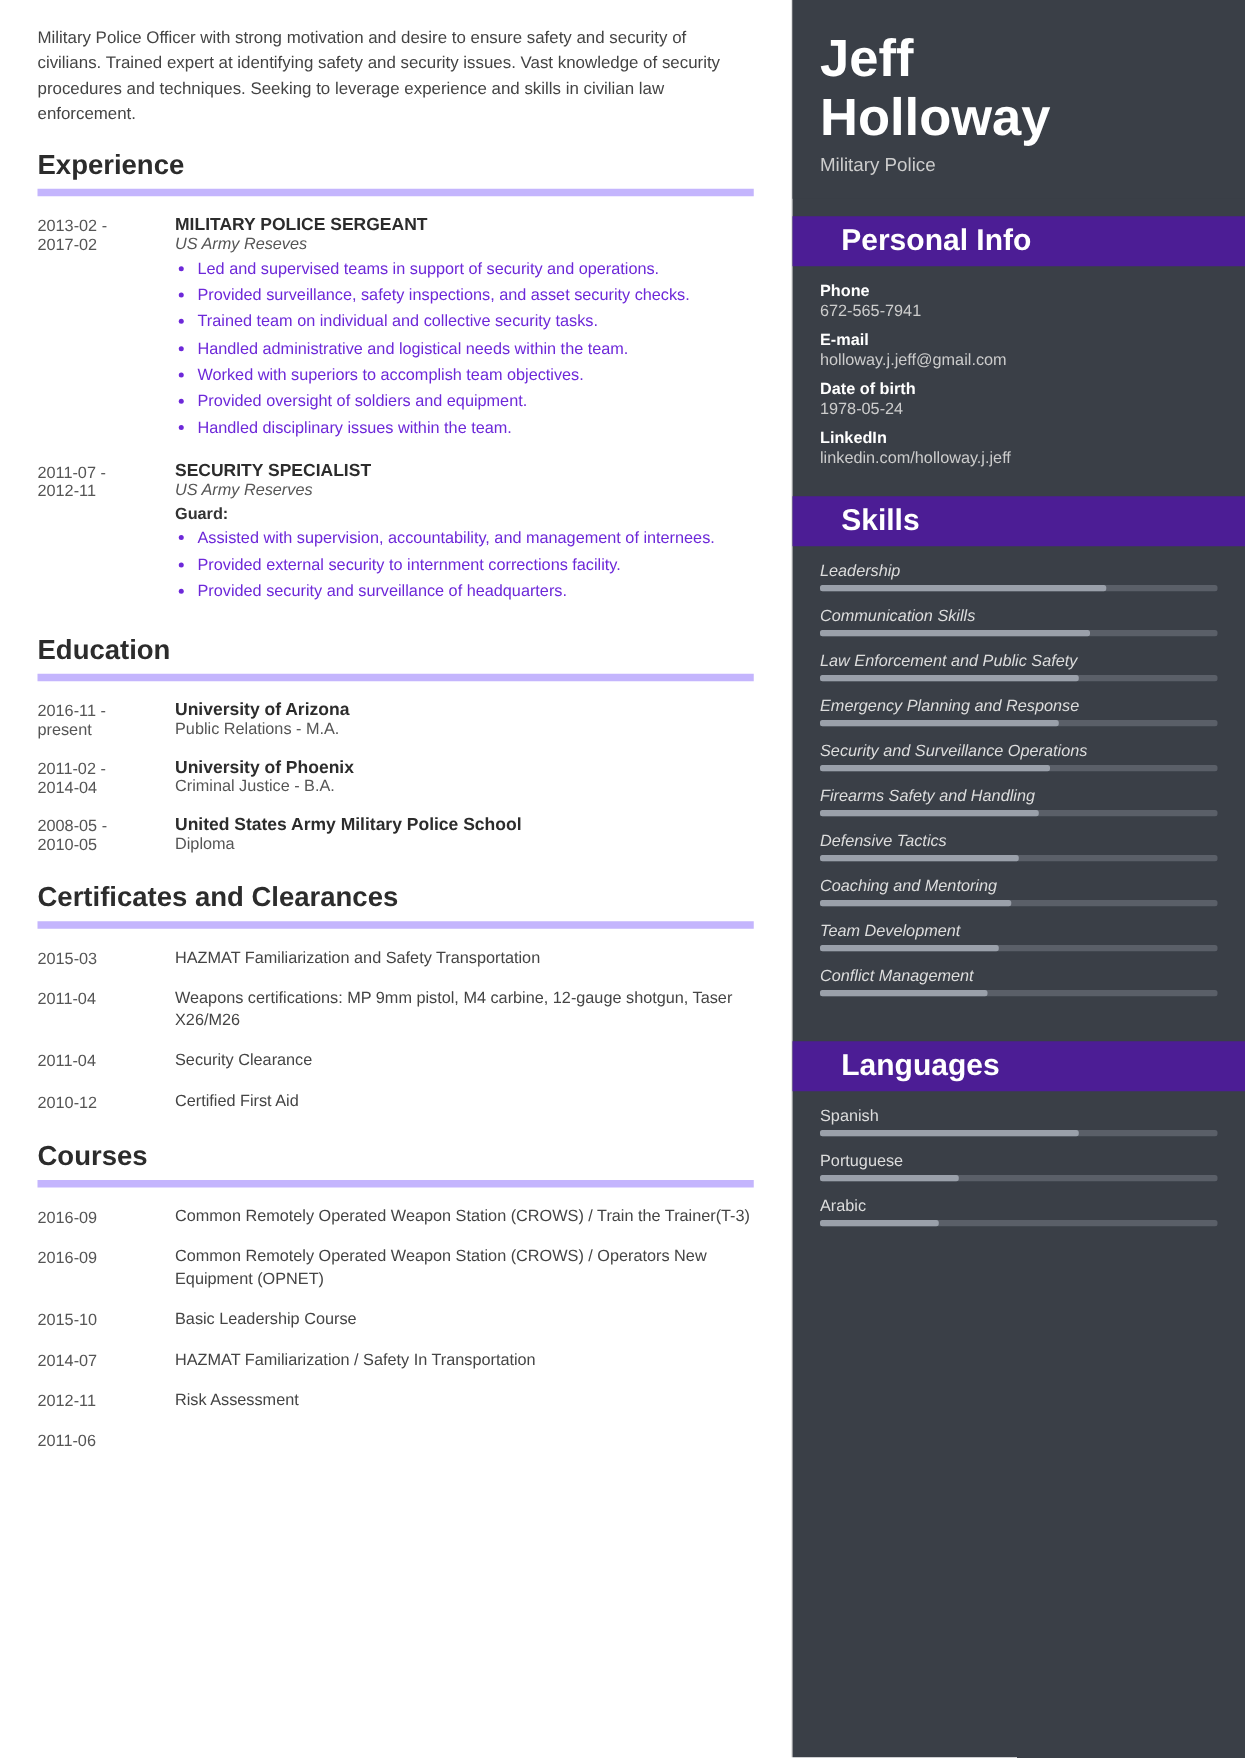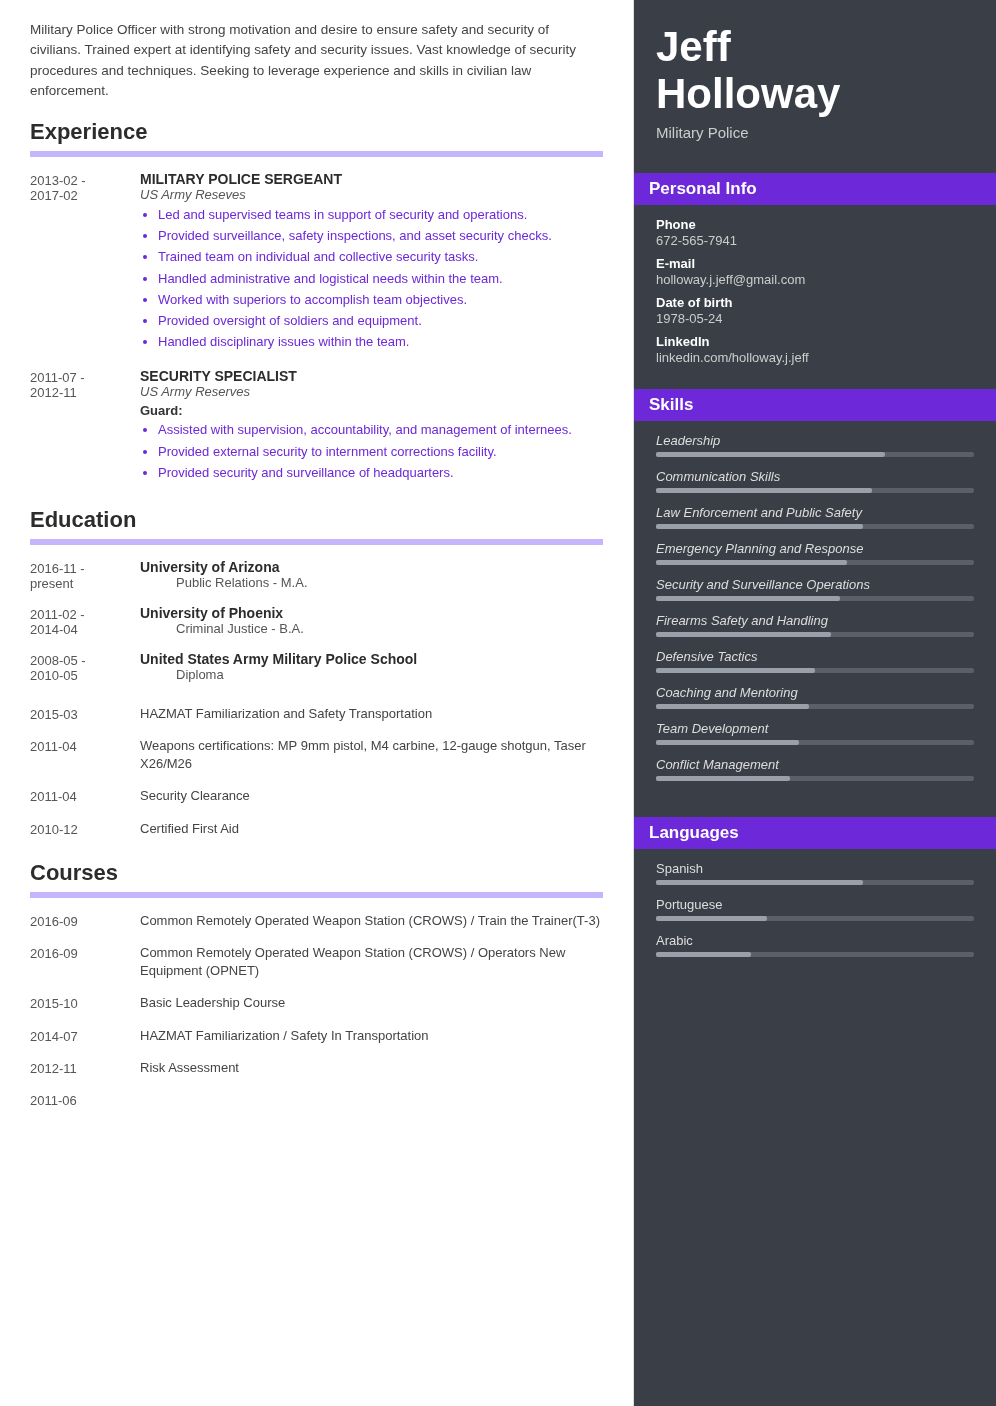--- a/index.html
+++ b/index.html
@@ -85,21 +85,20 @@
       line-height: 1.4;
     }
     .edu-title {
       font-weight: bold;
       font-size: 14px;
       color: #2c2c2c;
     }
     .edu-degree {
       font-size: 13px;
       color: #555;
-      margin-left: 36px;
     }
     .cert-label, .course-label {
       font-size: 13px;
       color: #444;
       line-height: 1.4;
     }
     
     .name-block {
       background: #3a3f47;
       padding: 24px 22px 18px 22px;
@@ -119,25 +118,25 @@
     }
     .job-role {
       font-size: 15px;
       color: #ccc;
       margin-top: 6px;
     }
     .right-section {
       padding: 14px 22px 10px 22px;
     }
     .right-section-title {
-      font-size: 17px;
+      font-size: 24px;
       font-weight: bold;
       color: #fff;
-      background: #6d28d9;
-      padding: 6px 15px;
+      background: #4c1d95;
+      padding: 6px 39px;
       margin: 0 -22px 12px -22px;
     }
     .info-label {
       font-weight: bold;
       font-size: 13px;
       color: #fff;
       margin-top: 8px;
     }
     .info-value {
       font-size: 13px;
@@ -246,20 +245,21 @@
     <div class="date-col">2008-05 -<br>2010-05</div>
     <div class="content-col">
       <div class="edu-title">United States Army Military Police School</div>
       <div class="edu-degree">Diploma</div>
     </div>
   </div>
       </div>
   </div>
 
   <div class="section">
+    <div class="section-title">Certificates and Clearances</div>
     <div id="certs-list">
         <div class="cert-entry">
     <div class="date-col">2015-03</div>
     <div class="content-col">
       <span class="cert-label">HAZMAT Familiarization and Safety Transportation</span>
     </div>
   </div>
         <div class="cert-entry">
     <div class="date-col">2011-04</div>
     <div class="content-col">

